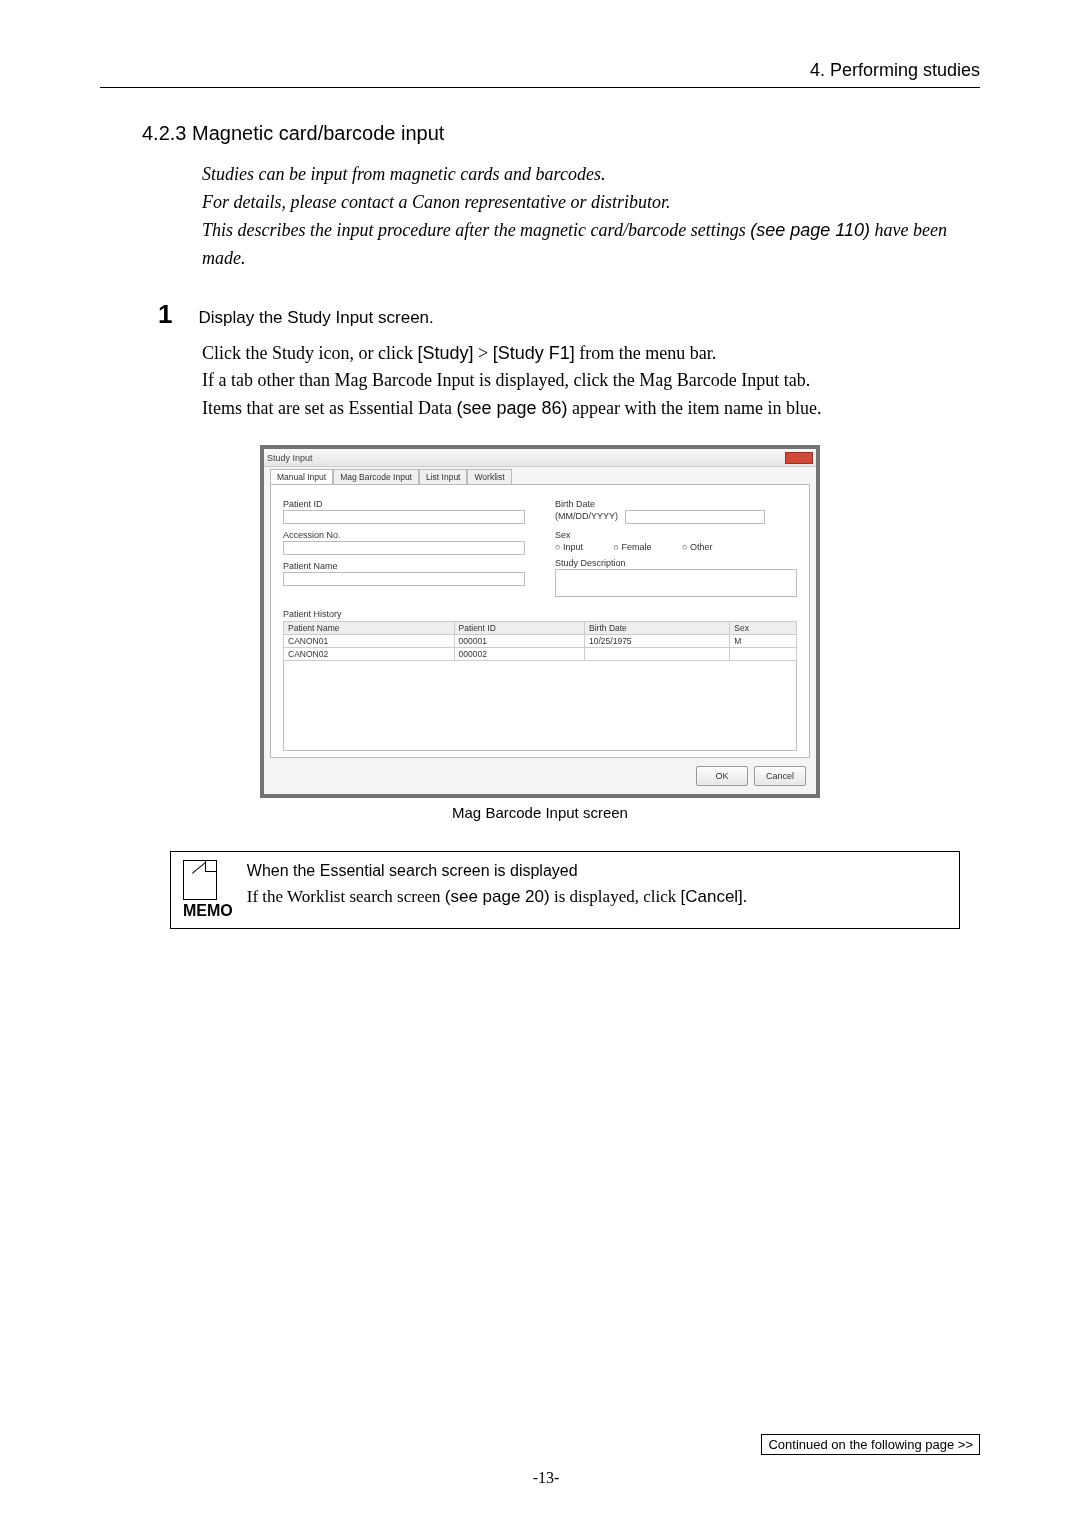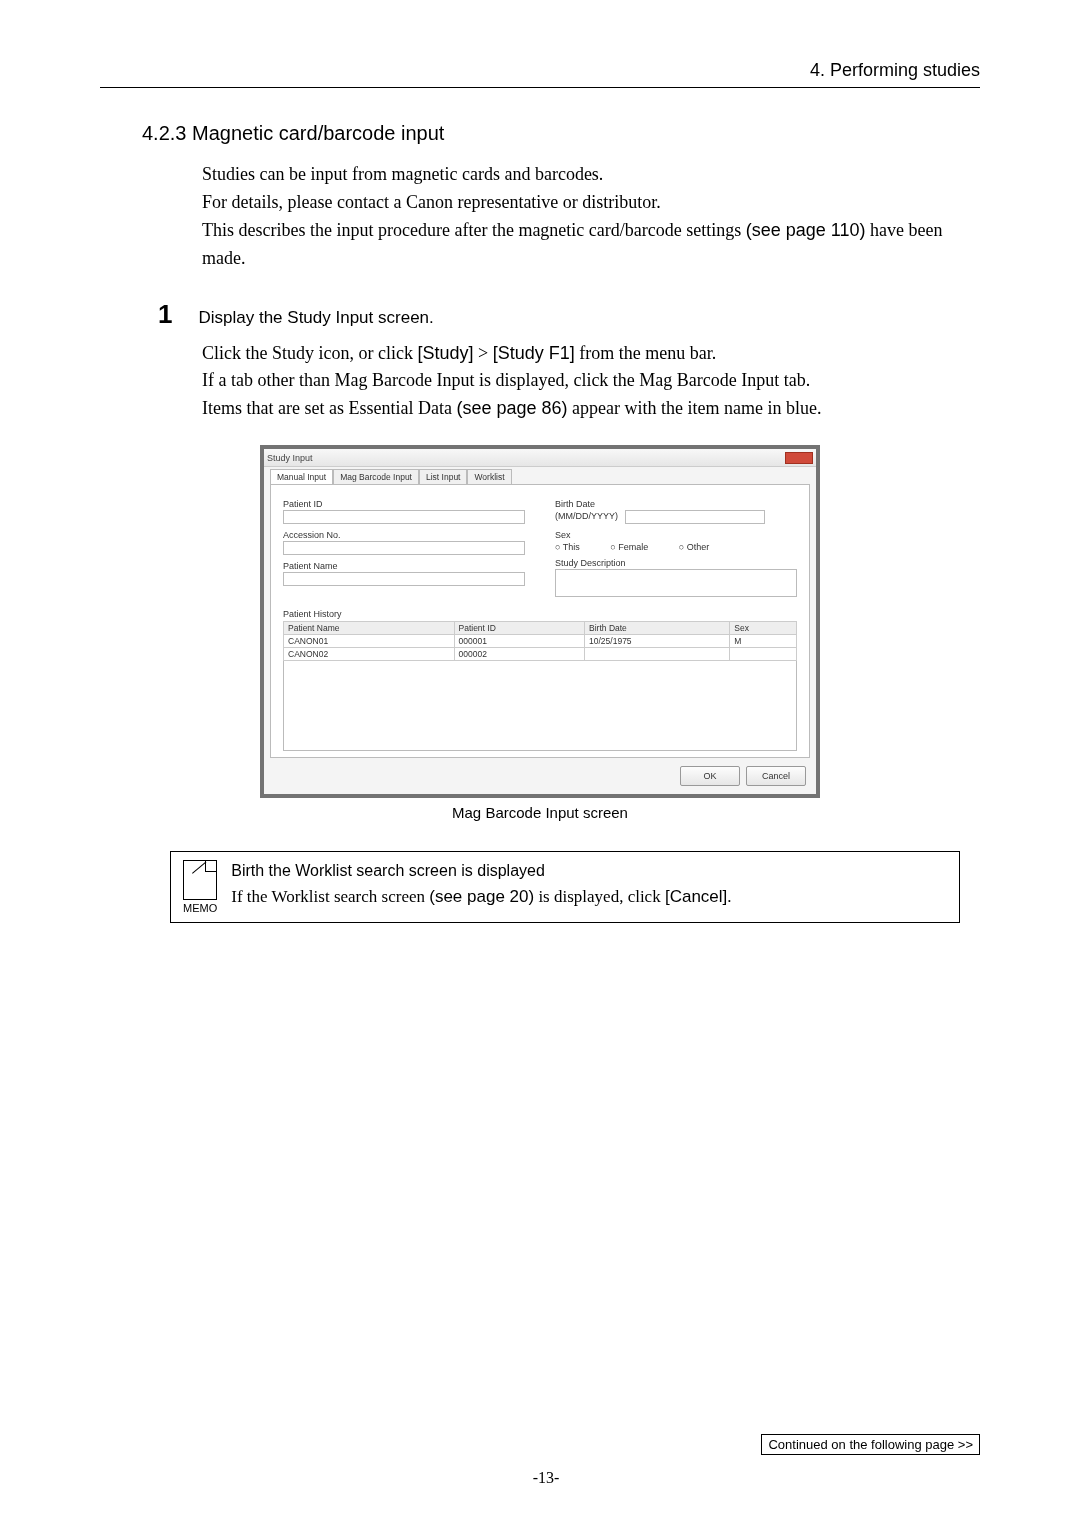--- a/index.html
+++ b/index.html
@@ -1,21 +1,21 @@
 <!DOCTYPE html>
 <html><head>
 <meta charset="utf-8">
 <style>
   * { box-sizing: border-box; margin: 0; padding: 0; }
   html, body { width: 1080px; height: 1527px; background: #fff; font-family: "Times New Roman", serif; color: #000; }
   .page { padding: 60px 100px 40px 100px; position: relative; height: 100%; }
   .header-bar { border-bottom: 1.5px solid #000; padding-bottom: 6px; margin-bottom: 34px; }
   .header-title { text-align: right; font-family: Arial, sans-serif; font-size: 18px; }
   .section-title { font-family: Arial, sans-serif; font-size: 20px; margin-left: 42px; margin-bottom: 16px; }
-  .body-text { font-size: 18px; line-height: 1.55; margin-left: 102px; margin-right: 20px; }
+  .body-text { font-size: 18px; line-height: 1.55; margin-left: 102px; margin-right: 20px; font-style: italic; }
   .body-text p { margin: 0; }
   .step-row { display: flex; margin-top: 26px; margin-left: 58px; align-items: baseline; gap: 26px; }
   .step-num { font-family: Arial, sans-serif; font-size: 26px; font-weight: bold; }
   .step-title { font-family: Arial, sans-serif; font-size: 17px; }
   .step-body { margin-left: 102px; margin-top: 10px; font-size: 18px; line-height: 1.55; }
   .bold-inline { font-family: Arial, sans-serif; }
 
   
   .dialog-wrap { margin: 22px auto 8px auto; width: 560px; }
   .dialog { border: 4px solid #737373; background: #f4f4f4; font-family: Arial, sans-serif; font-size: 9px; color: #333; }
@@ -33,32 +33,32 @@
   .finput.short { width: 140px; display:inline-block; }
   .radio-row { font-size:9px; margin-top:2px; }
   .radio-row span { margin-right: 14px; }
   .ftextarea { width: 100%; height: 28px; border:1px solid #bbb; background:#fff; margin-top:1px; }
   .history-label { font-size:9px; margin: 12px 0 2px 0; }
   .tbl { width:100%; border:1px solid #bbb; border-collapse: collapse; font-size:8.5px; }
   .tbl th, .tbl td { border:1px solid #ccc; padding: 1px 4px; text-align:left; font-weight:normal; }
   .tbl th { background:#eee; }
   .tbl-body-space { height: 90px; border:1px solid #bbb; border-top:none; background:#fff; }
   .button-bar { display:flex; justify-content:flex-end; gap:6px; padding: 8px 10px; }
-  .btn { width: 60px; height: 20px; border:1px solid #999; background: linear-gradient(#fdfdfd,#e6e6e6); font-size:9px; text-align:center; line-height:18px; border-radius:2px; }
+  .btn { width: 52px; height: 20px; border:1px solid #999; background: linear-gradient(#fdfdfd,#e6e6e6); font-size:9px; text-align:center; line-height:18px; border-radius:2px; }
   .caption { text-align:center; font-family: Arial, sans-serif; font-size: 15px; margin-top: 6px; }
 
   
   .memo-box { display:flex; border:1px solid #000; margin: 30px 20px 0 70px; padding: 8px 12px; align-items: flex-start; gap: 14px; }
   .memo-icon-wrap { text-align:center; }
   .memo-icon { width: 34px; height: 40px; border:1px solid #000; position:relative; background:#fff; }
   .memo-icon::before { content:""; position:absolute; top:0; right:0; width:10px; height:10px; border-left:1px solid #000; border-bottom:1px solid #000; background:#fff; }
   .memo-icon .fold { position:absolute; top:0; right:0; width:0; height:0; border-left:10px solid transparent; border-top:10px solid #fff; }
   .memo-icon .diag { position:absolute; top:12px; left:8px; width:18px; height:18px; }
   .memo-icon .diag::after { content:""; position:absolute; left:0; top:0; width:18px; height:18px; border-top:1px solid #000; transform: rotate(-40deg); transform-origin: left top; }
-  .memo-label { font-family: Arial, sans-serif; font-size: 11px; margin-top:2px; }
+  .memo-label { font-family: Arial, sans-serif; font-size: 16px; margin-top:2px;font-weight:bold; }
   .memo-content { font-size: 17px; line-height:1.4; }
   .memo-heading { font-family: Arial, sans-serif; font-size: 16px; margin-bottom: 2px; }
 
   .continued { position:absolute; bottom: 72px; right: 100px; border:1px solid #000; padding: 2px 6px; font-family: Arial, sans-serif; font-size: 13px; }
   .page-num { position:absolute; bottom: 40px; left:12px; right:0; text-align:center; font-size: 16px; }
 </style>
 </head>
 <body>
 
 <div class="page">
@@ -115,21 +115,21 @@
             <div class="finput"></div>
           </div>
           <div class="form-col">
             <span class="flabel">Birth Date</span>
             <div>
               <span style="font-size:9px;">(MM/DD/YYYY)</span>
               <span class="finput short" style="vertical-align:middle; margin-left:4px;"></span>
             </div>
             <span class="flabel">Sex</span>
             <div class="radio-row">
-              <span>○ <span>This</span></span>
+              <span>○ <span>Input</span></span>
               <span>○ <span>Female</span></span>
               <span>○ <span>Other</span></span>
             </div>
             <span class="flabel">Study Description</span>
             <div class="ftextarea"></div>
           </div>
         </div>
         <div class="history-label">Patient History</div>
         <table class="tbl">
           <tbody>
@@ -165,21 +165,21 @@
 
   <div class="memo-box">
     <div class="memo-icon-wrap">
       <div class="memo-icon">
         <span class="fold"></span>
         <span class="diag"></span>
       </div>
       <div class="memo-label">MEMO</div>
     </div>
     <div class="memo-content">
-      <div class="memo-heading">Birth the Worklist search screen is displayed</div>
+      <div class="memo-heading">When the Essential search screen is displayed</div>
       <div>
         <span>If the Worklist search screen </span><span class="bold-inline">(see page 20)</span><span> is displayed, click </span><span class="bold-inline">[Cancel]</span><span>.</span>
       </div>
     </div>
   </div>
 
   <div class="continued">Continued on the following page &gt;&gt;</div>
   <div class="page-num">-13-</div>
 
 </div>

